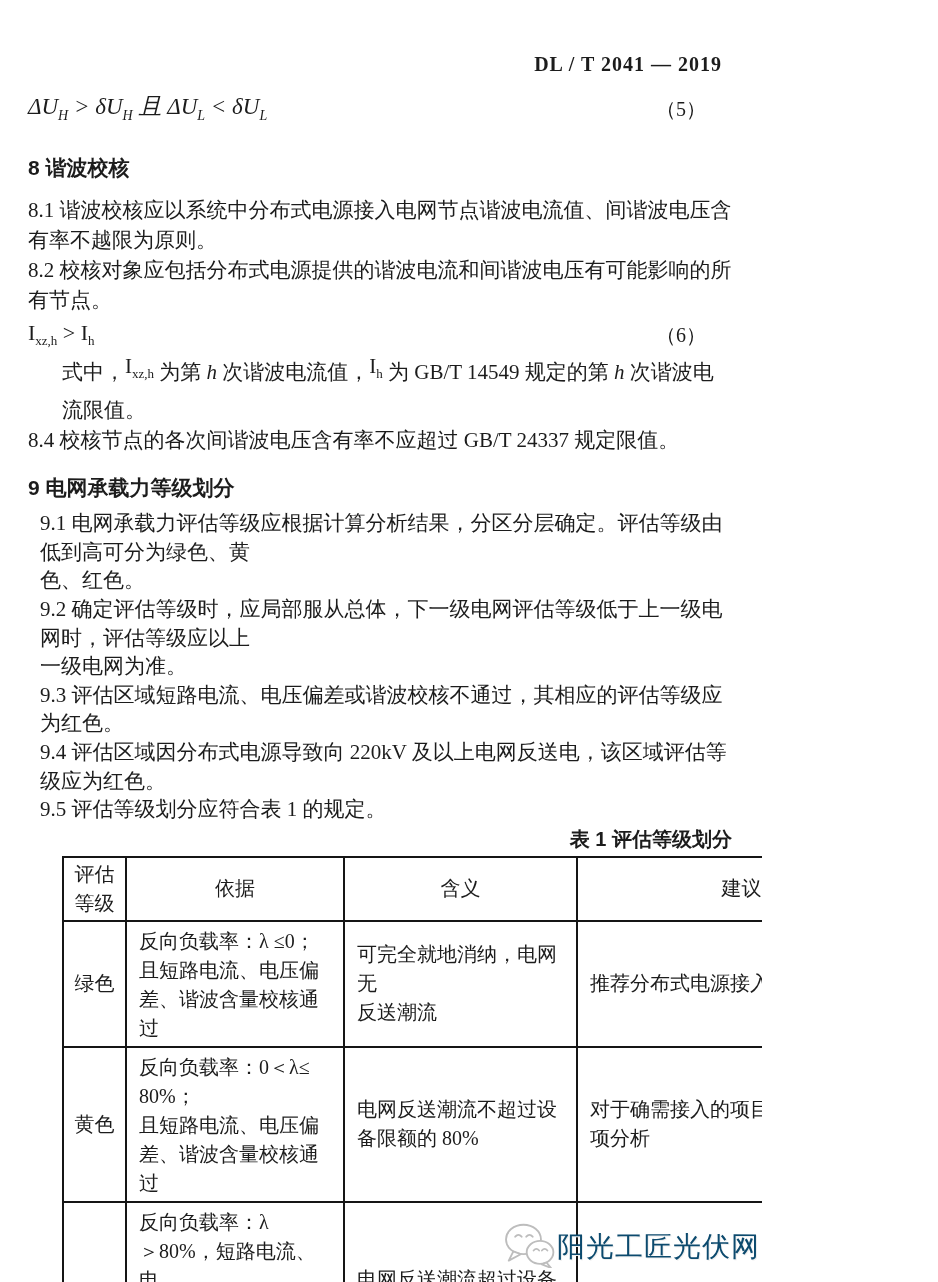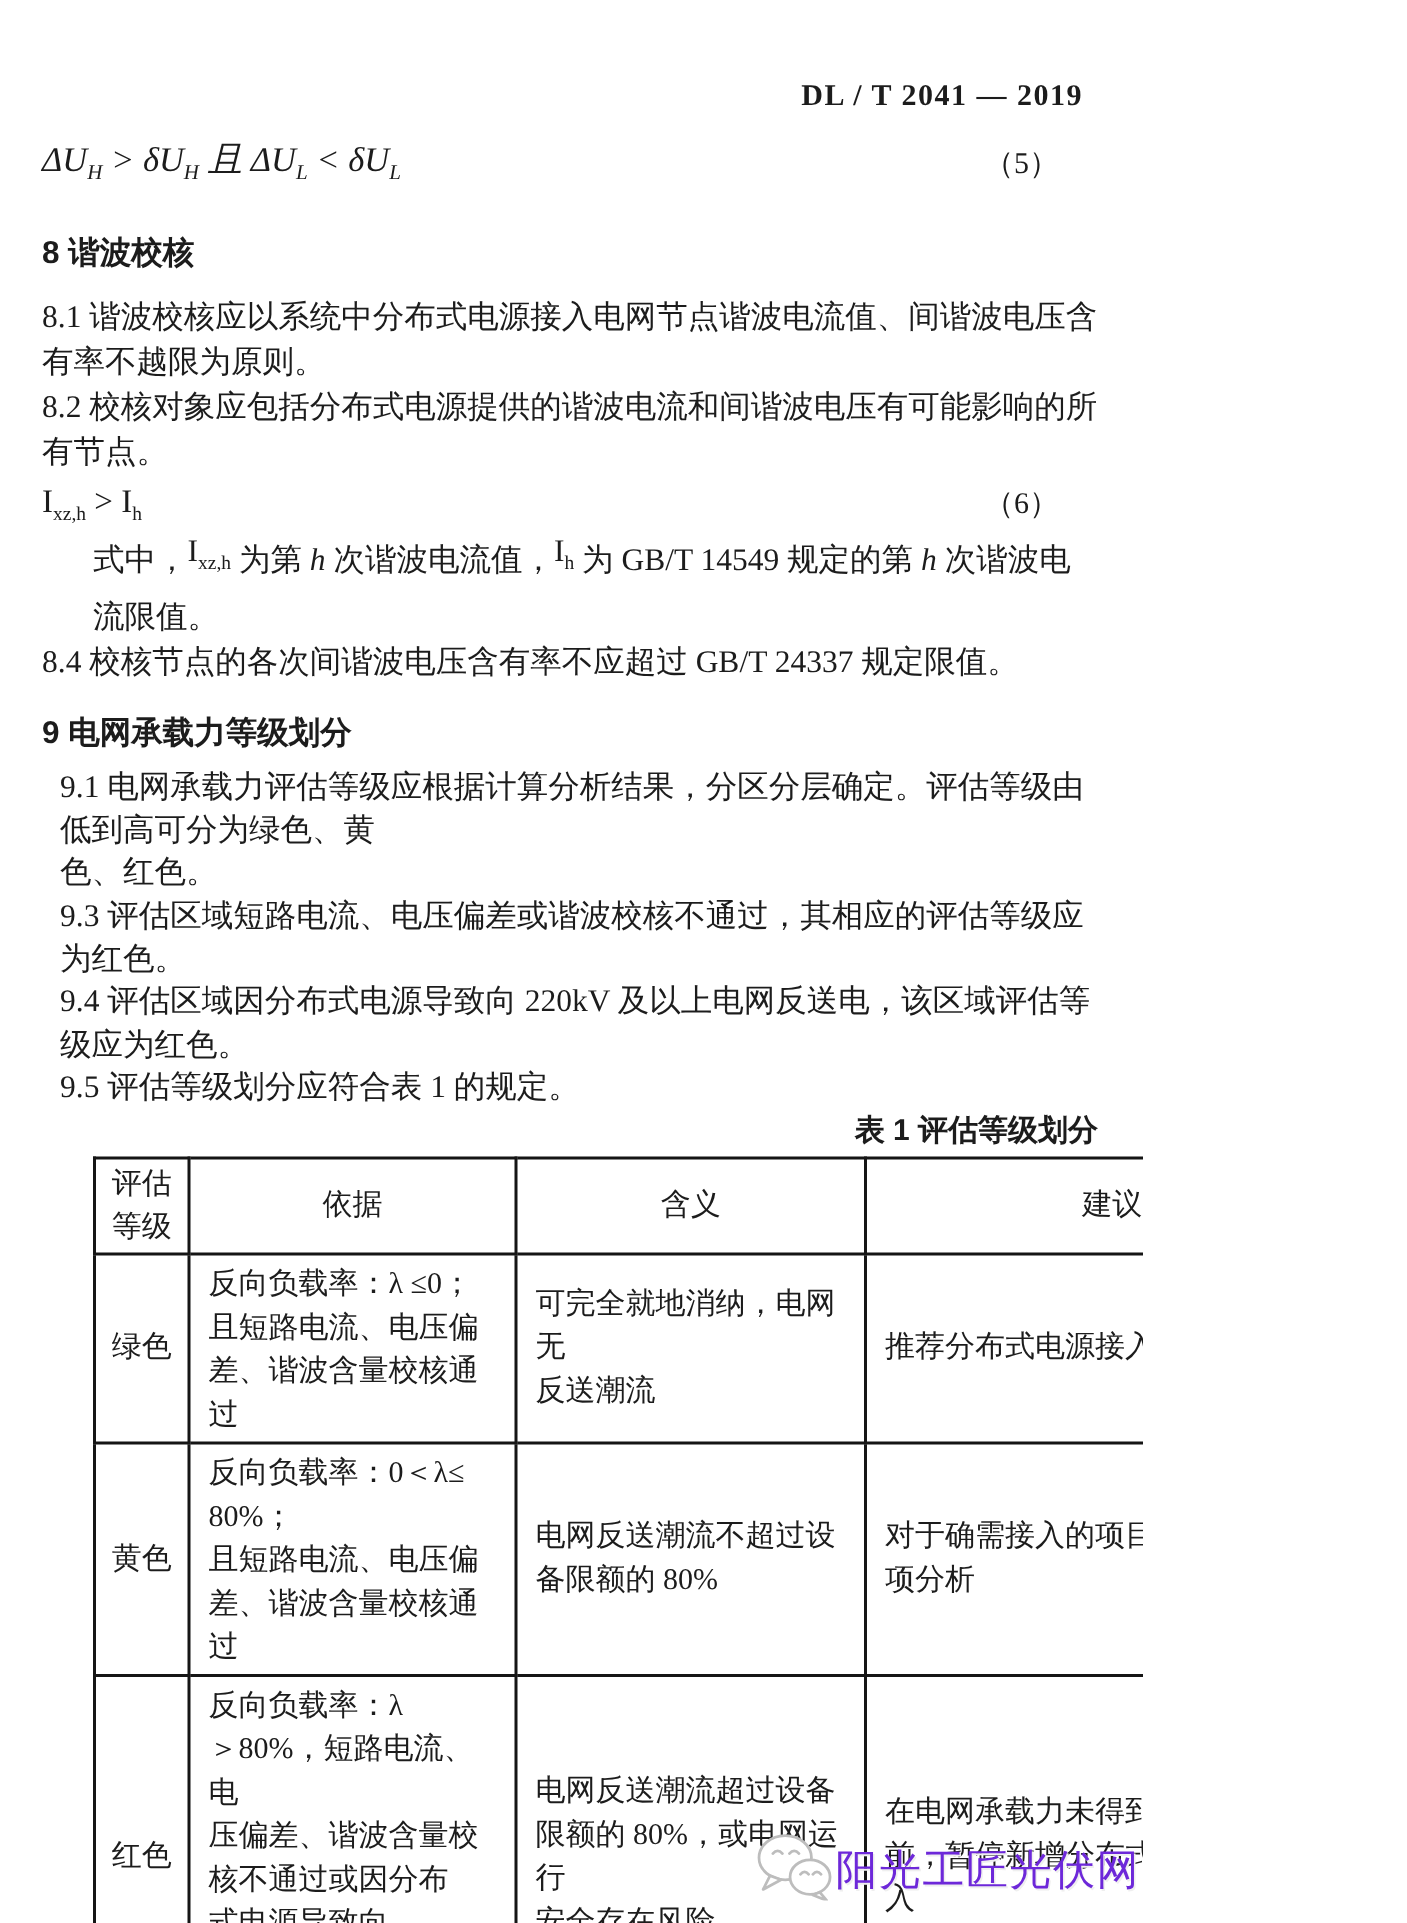--- a/index.html
+++ b/index.html
@@ -83,21 +83,21 @@
   
   .watermark {
     position: absolute;
     right: 2px; bottom: 10px;
     display: flex; align-items: center;
   }
   .wm-text {
     font-family: "Liberation Sans", "DejaVu Sans", sans-serif;
     font-size: 28px;
     letter-spacing: 1px;
-    color: #6d28d9;
+    color: #0c4a6e;
     text-shadow: 1px 1px 0 #efefef;
     white-space: nowrap;
   }
 </style>
 </head>
 <body>
 
 <div class="page">
 
   <div class="doc-header">DL / T 2041 — 2019</div>
@@ -121,20 +121,22 @@
 
   <p class="body-p where"><span>式中，</span><span class="isym"><span>I</span><sub>xz,h</sub></span> <span>为第 </span><span class="ivar">h</span><span> 次谐波电流值，</span><span class="isym"><span>I</span><sub>h</sub></span> <span>为 GB/T 14549 规定的第 </span><span class="ivar">h</span><span> 次谐波电流限值。</span></p>
 
   <p class="body-p">8.4 校核节点的各次间谐波电压含有率不应超过 GB/T 24337 规定限值。</p>
 
   <h2 class="h-sec h9">9   电网承载力等级划分</h2>
 
   <div class="p9block">
     <p class="body-p">9.1 电网承载力评估等级应根据计算分析结果，分区分层确定。评估等级由低到高可分为绿色、黄
 色、红色。</p>
+    <p class="body-p">9.2 确定评估等级时，应局部服从总体，下一级电网评估等级低于上一级电网时，评估等级应以上
+一级电网为准。</p>
     <p class="body-p">9.3 评估区域短路电流、电压偏差或谐波校核不通过，其相应的评估等级应为红色。</p>
     <p class="body-p">9.4 评估区域因分布式电源导致向 220kV 及以上电网反送电，该区域评估等级应为红色。</p>
     <p class="body-p">9.5 评估等级划分应符合表 1 的规定。</p>
   </div>
 
   <div class="table-title">表 1  评估等级划分</div>
 
   <table class="rating">
     <colgroup>
       <col style="width:63px">

